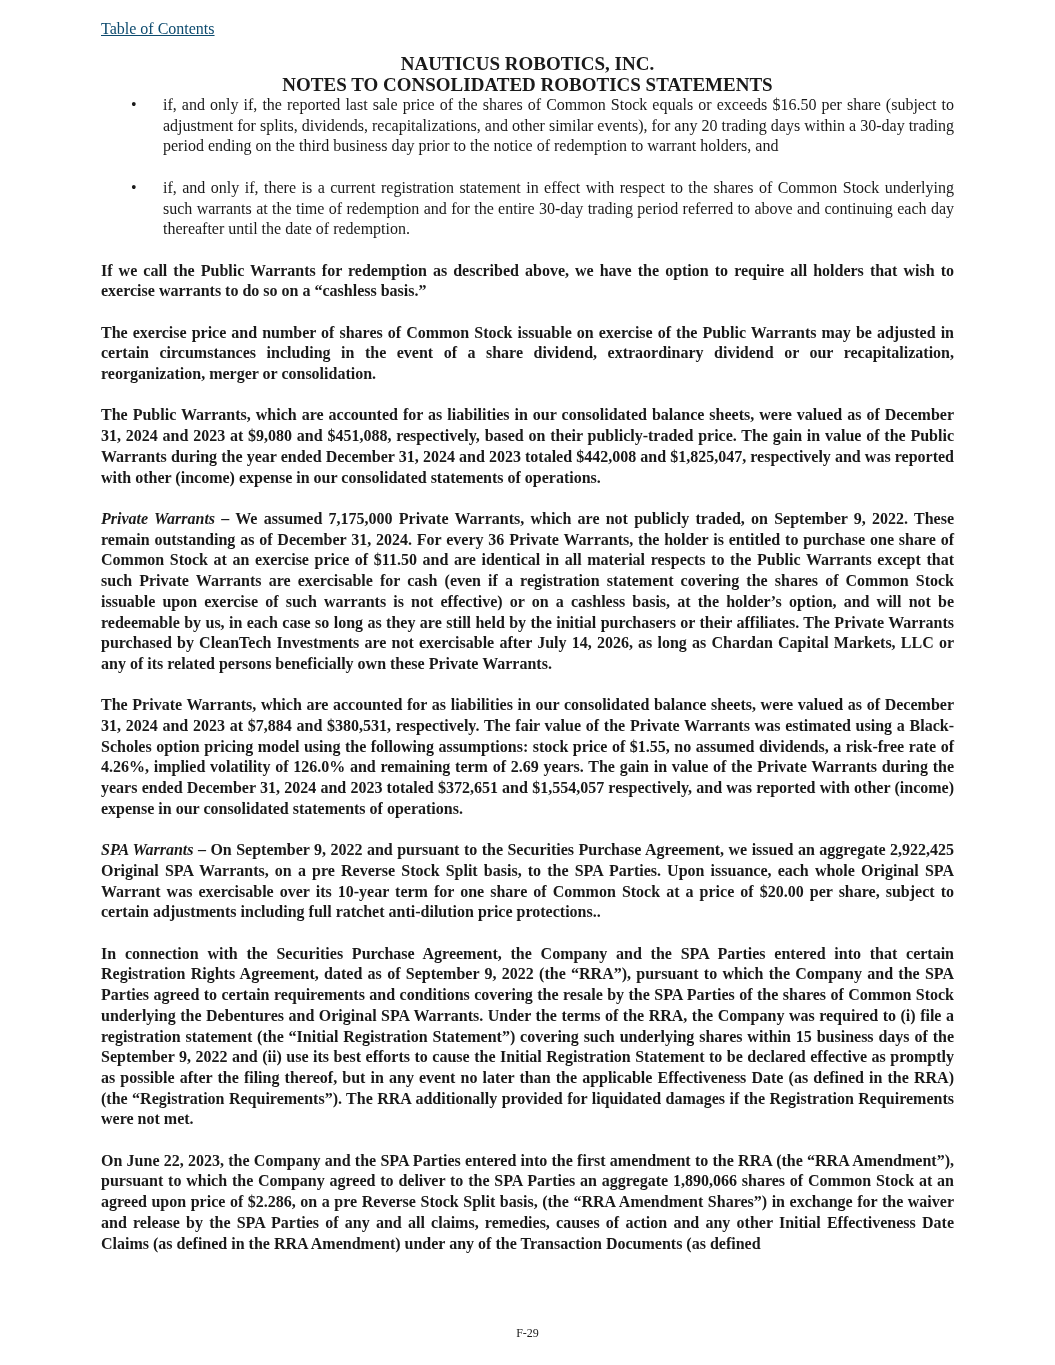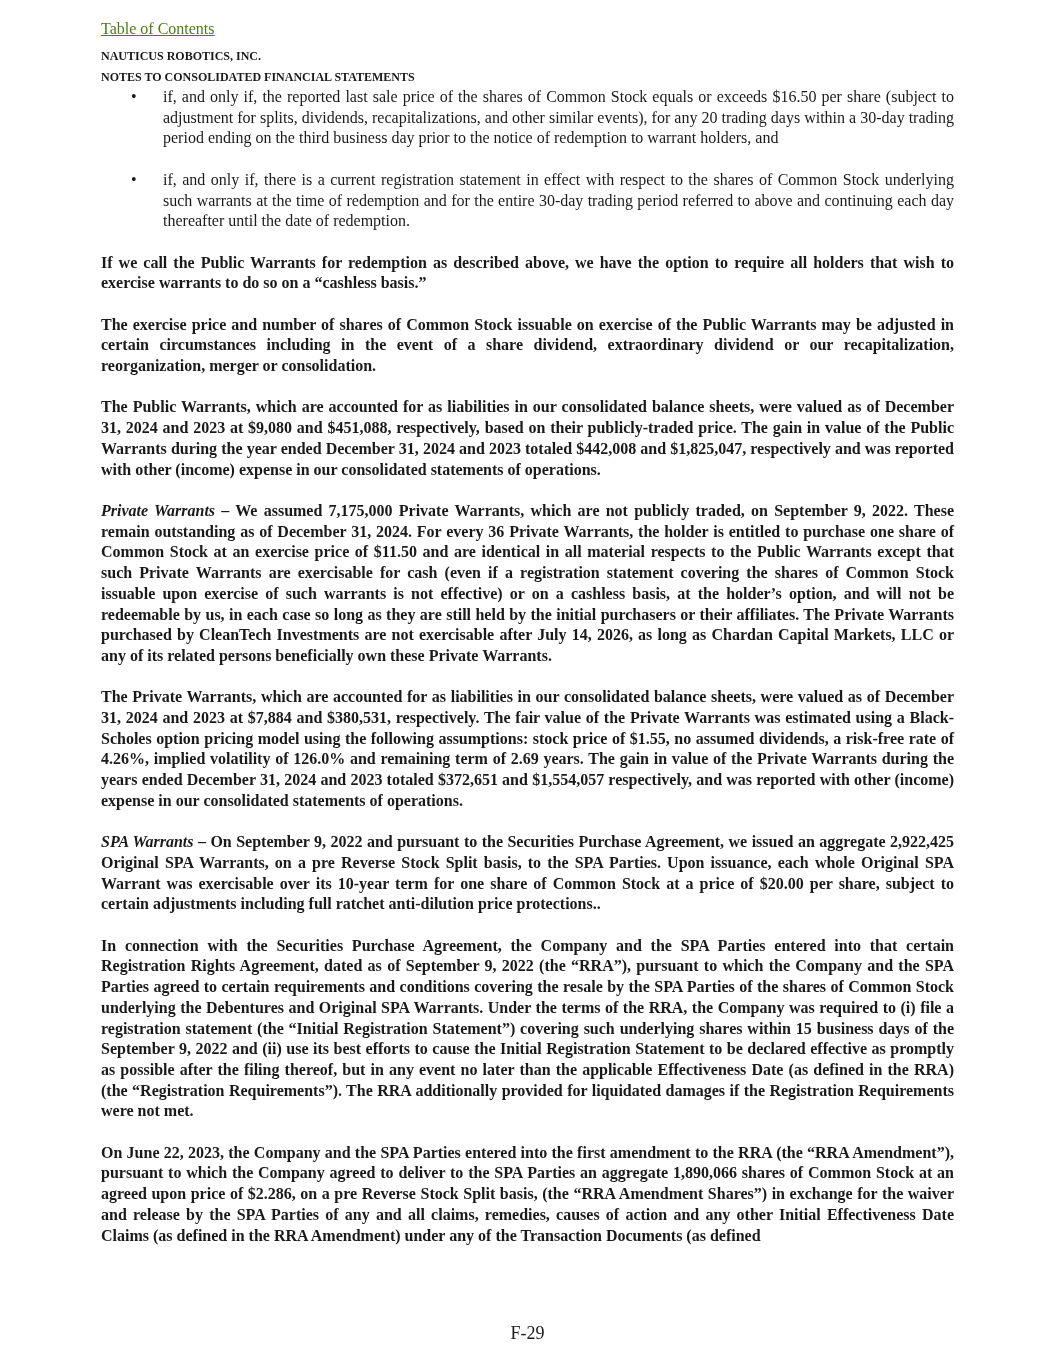--- a/index.html
+++ b/index.html
@@ -14,32 +14,32 @@
     line-height: 20.7px;
   }
   .page {
     position: absolute;
     left: 101px;
     top: 18px;
     width: 853px;
   }
   .toc-link {
     display: inline-block;
-    color: #4d7c0f;
+    color: #0c4a6e;
     text-decoration: underline;
     font-size: 16px;
     line-height: 22px;
     cursor: pointer;
   }
   .header {
-    text-align: left;
+    text-align: center;
     font-weight: bold;
-    font-size: 12px;
+    font-size: 19px;
     line-height: 20.5px;
-    margin-top: 6px;
+    margin-top: 14px;
   }
   .bullets {
     margin: 0;
     padding: 0;
     list-style: none;
   }
   .bullet-item {
     position: relative;
     padding-left: 62px;
     text-align: justify;
@@ -55,32 +55,32 @@
     text-align: justify;
     font-weight: bold;
   }
   .lead { font-style: italic; }
   .footer {
     position: absolute;
     left: 0;
     width: 1055px;
     top: 1323px;
     text-align: center;
-    font-size: 18px;
+    font-size: 12px;
   }
 </style>
 </head>
 <body>
 
 <div class="page">
   <a class="toc-link">Table of Contents</a>
 
   <div class="header">
     <div>NAUTICUS ROBOTICS, INC.</div>
-    <div>NOTES TO CONSOLIDATED FINANCIAL STATEMENTS</div>
+    <div>NOTES TO CONSOLIDATED ROBOTICS STATEMENTS</div>
   </div>
 
   <ul class="bullets">
     <li class="bullet-item">
       <span class="bullet-glyph">•</span>
       <span>if, and only if, the reported last sale price of the shares of Common Stock equals or exceeds $16.50 per share (subject to adjustment for splits, dividends, recapitalizations, and other similar events), for any 20 trading days within a 30-day trading period ending on the third business day prior to the notice of redemption to warrant holders, and</span>
     </li>
     <li class="bullet-item">
       <span class="bullet-glyph">•</span>
       <span>if, and only if, there is a current registration statement in effect with respect to the shares of Common Stock underlying such warrants at the time of redemption and for the entire 30-day trading period referred to above and continuing each day thereafter until the date of redemption.</span>

